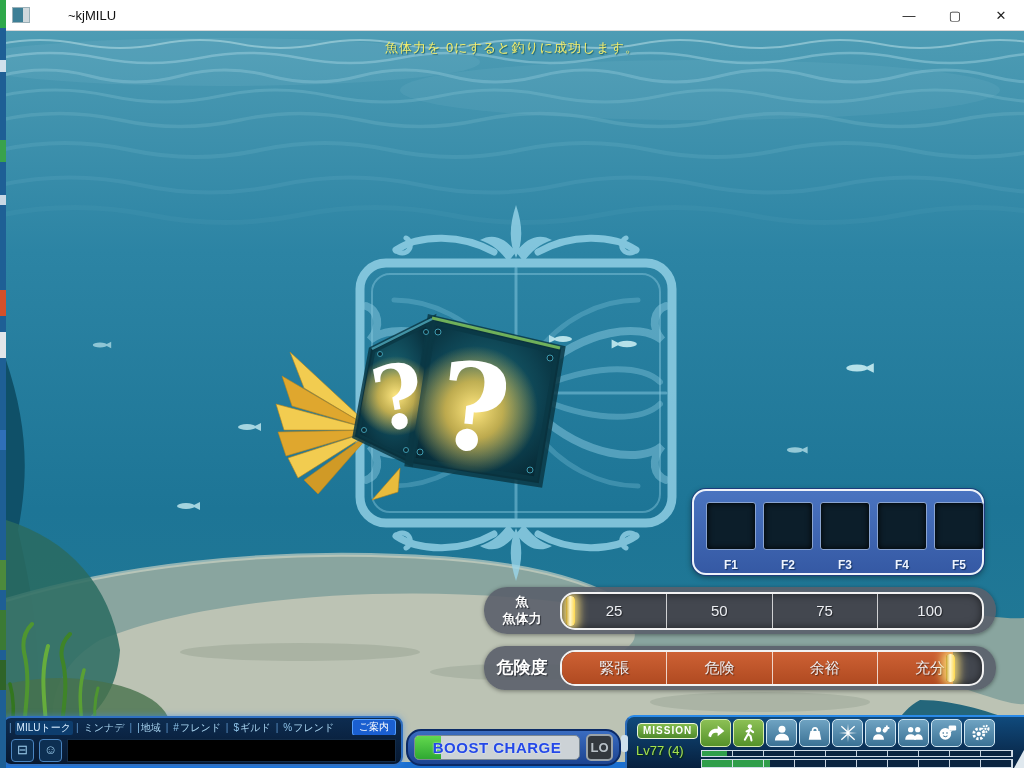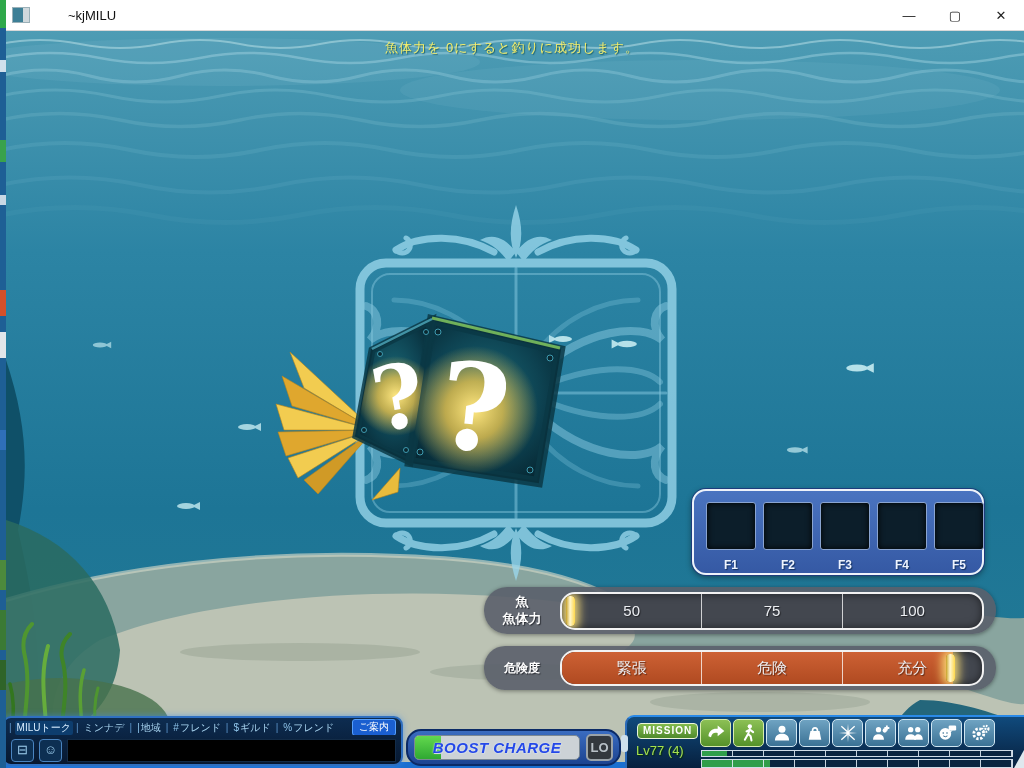--- a/index.html
+++ b/index.html
@@ -39,21 +39,21 @@
   .slot-label{color:#eef4ff;font-size:12px;font-weight:bold;text-shadow:1px 1px 1px #12305e;}
 
   
   .meter-panel{position:absolute;left:484px;width:512px;z-index:5;box-sizing:border-box;
     background:rgba(90,95,106,.9);display:flex;align-items:center;
     box-shadow:0 1px 4px rgba(0,0,0,.4);}
   #hp-panel{top:587px;height:47px;border-radius:23px;}
   #danger-panel{top:646px;height:44px;border-radius:21px;}
   .meter-label{width:76px;text-align:center;color:#fff;font-weight:bold;line-height:1.25;
     font-size:13px;text-shadow:1px 1px 1px #2a2d33;}
-  #danger-panel .meter-label{font-size:12px;}
+  #danger-panel .meter-label{font-size:17px;}
   .meter-bar{flex:1;height:34px;margin:0 12px 0 0;border:2px solid #f2f2f2;border-radius:15px;
     background:#43474f;position:relative;box-shadow:inset 0 0 8px rgba(0,0,0,.55);overflow:hidden;}
   #danger-panel .meter-bar{height:32px;}
   .meter-fill{position:absolute;left:0;top:0;bottom:0;background:linear-gradient(#cd6134,#b04a21);}
   .meter-cells{position:absolute;inset:0;display:flex;}
   .meter-cells span{flex:1;display:flex;align-items:center;justify-content:center;
     color:#eceef2;font-size:15px;text-shadow:1px 1px 1px rgba(0,0,0,.5);}
   .meter-cells span + span{border-left:1px solid rgba(255,255,255,.75);}
   .marker{position:absolute;top:2px;bottom:2px;width:9px;border-radius:4px;
     background:linear-gradient(90deg,#c8a227,#fff6cf 45%,#ffd84a);
@@ -75,21 +75,21 @@
   .chat-btn{width:21px;height:21px;background:#0d2f52;border:1px solid #4a84c0;border-radius:4px;
     color:#9fd0f0;font-size:13px;line-height:19px;text-align:center;}
   #chat-input{flex:1;height:21px;background:#000;border:1px solid #132c48;color:#fff;
     font-size:12px;padding:0 4px;outline:none;}
 
   
   #boost-panel{position:absolute;left:406px;top:729px;width:215px;height:37px;z-index:5;
     box-sizing:border-box;background:linear-gradient(#3a6cc0,#1c4390);border:2px solid #0b2a66;
     border-radius:15px;display:flex;align-items:center;padding:0 6px;gap:6px;}
   #boost-track{flex:1;height:23px;background:#ccd2d6;border:1px solid #7a8894;border-radius:5px;
-    position:relative;overflow:hidden;font-style:italic;}
+    position:relative;overflow:hidden;}
   #boost-fill{position:absolute;left:0;top:0;bottom:0;background:linear-gradient(#62d84e,#2fa832);}
   #boost-text{position:absolute;inset:0;display:flex;align-items:center;justify-content:center;
     font-size:15px;font-weight:800;color:#2448e8;letter-spacing:.5px;
     text-shadow:0 0 2px #e8f0f8,1px 1px 0 #cdd6de;}
   #lo-btn{width:27px;height:27px;background:#33383d;border:2px solid #9aa2a8;border-radius:5px;
     color:#b8c0c6;font-weight:bold;font-size:13px;display:flex;align-items:center;
     justify-content:center;box-sizing:border-box;}
 
   
   #status-panel{position:absolute;left:625px;top:715px;width:399px;height:53px;z-index:5;
@@ -323,35 +323,37 @@
   </div>
 </div>
 
 <div id="hp-panel" class="meter-panel">
   <div class="meter-label">
     <div>魚</div>
     <div>魚体力</div>
   </div>
   <div class="meter-bar">
     <div class="meter-cells">
+      <span>25</span>
       <span>50</span>
       <span>75</span>
       <span>100</span>
     </div>
     <div class="marker" style="left: 1%;"></div>
   </div>
 </div>
 
 <div id="danger-panel" class="meter-panel">
   <div class="meter-label">危険度</div>
   <div class="meter-bar">
     <div class="meter-fill" style="width: 93%;"></div>
     <div class="meter-cells">
       <span>緊張</span>
       <span>危険</span>
+      <span>余裕</span>
       <span>充分</span>
     </div>
     <div class="marker" style="left: 91.5%;"></div>
   </div>
 </div>
 
 <div id="chat-panel">
   <div id="chat-tabs">
     <span class="chat-sep">|</span>
     <span class="chat-tab active"><span>MILUトーク</span></span>

